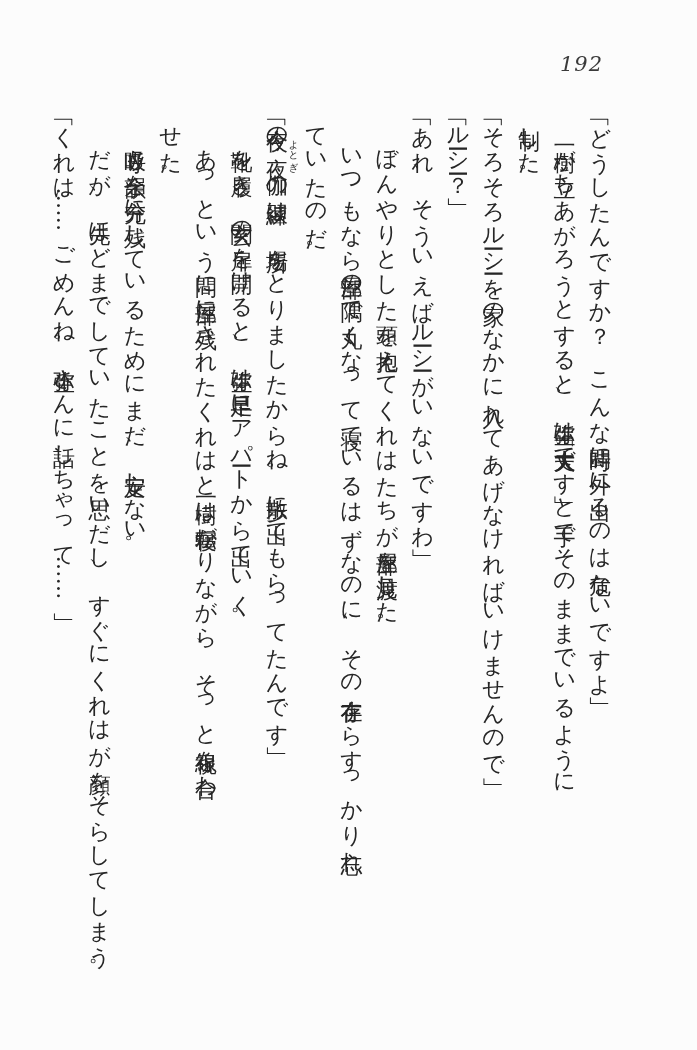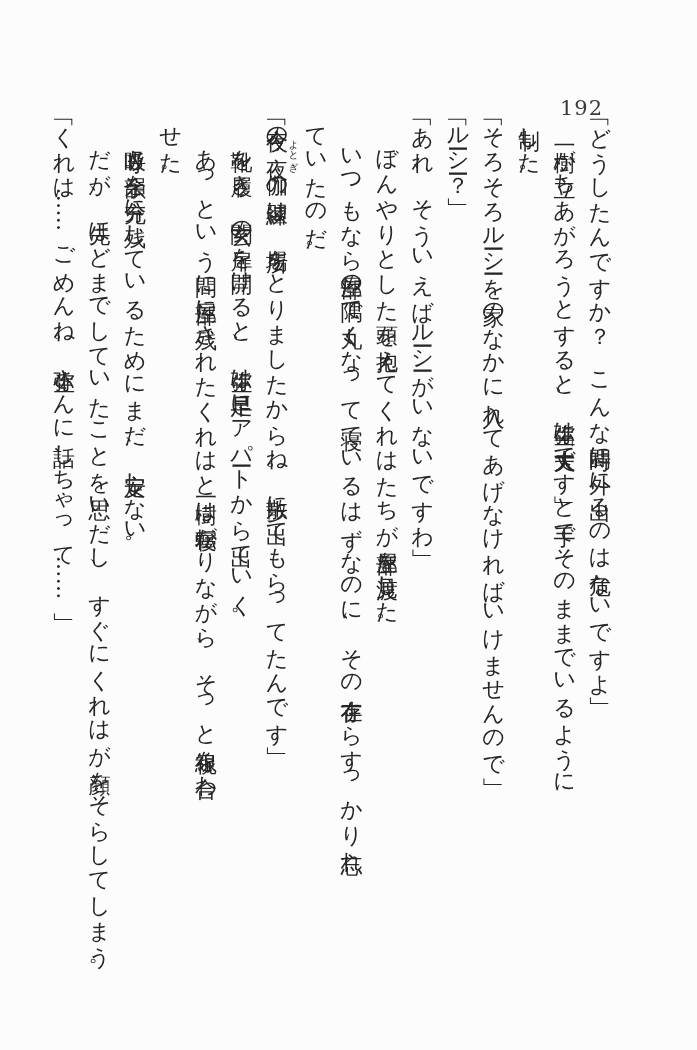--- a/index.html
+++ b/index.html
@@ -13,24 +13,24 @@
   }
   .page {
     position: absolute;
     inset: 0;
     background: #fcfcfc;
   }
   .page-number {
     position: absolute;
     top: 52px;
     left: 560px;
+    font-style: italic;
     font-size: 21px;
     letter-spacing: 1px;
     color: #3a3a3a;
-    margin-top: 44px;
   }
   .text-block {
     position: absolute;
     top: 112px;
     right: 79px;
     height: 842px;
     writing-mode: vertical-rl;
     text-orientation: mixed;
     font-size: 22px;
     line-height: 35.5px;

